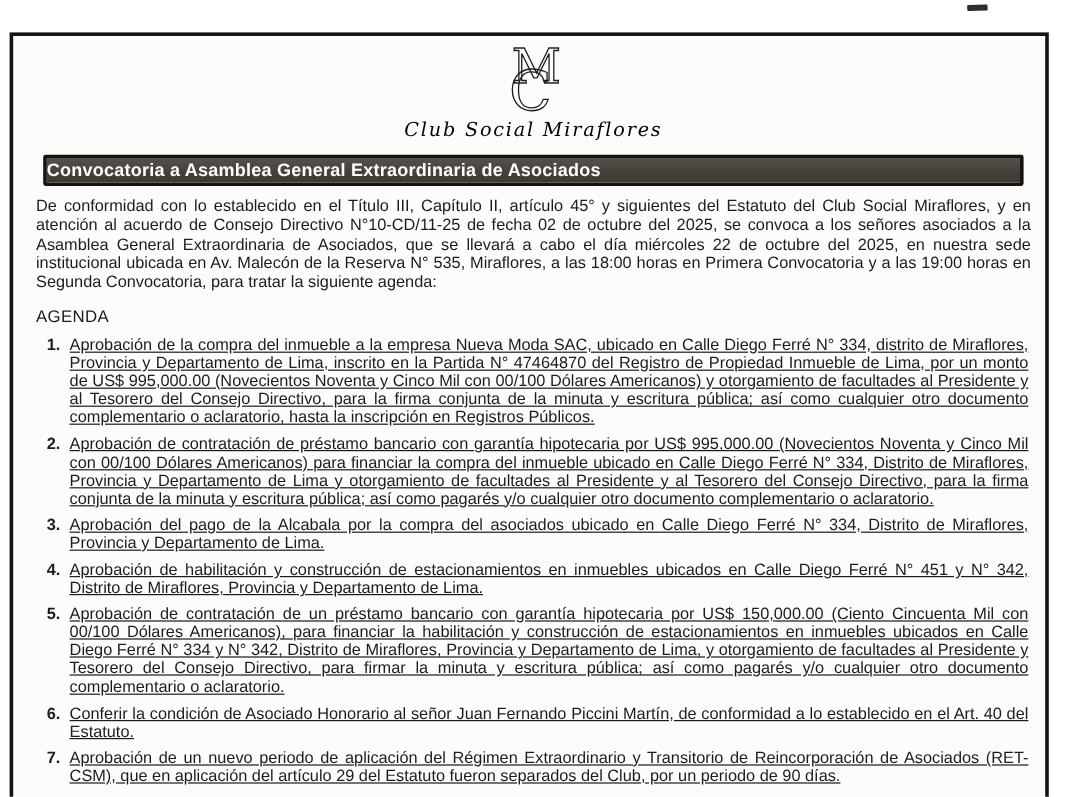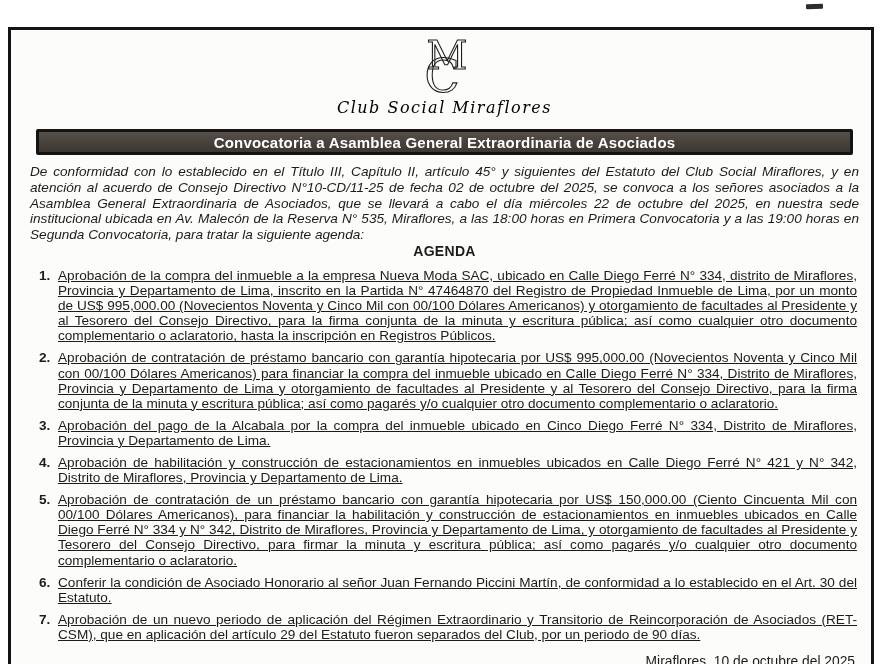--- a/index.html
+++ b/index.html
@@ -39,35 +39,34 @@
     margin-top:-2px;
     line-height:26px;
   }
   
   .banner{
     margin:8px 6px 0 6px;
     background:linear-gradient(180deg,#56504a 0%,#47413b 55%,#3e3833 100%);
     border:3px solid #161412;
     border-radius:2px;
     height:20px;
-    display:flex;align-items:center;justify-content:center;
+    display:flex;align-items:center;
   }
   .banner span{
     color:#ffffff;font-weight:bold;font-size:15px;letter-spacing:.2px;
   }
   
   .intro{
     margin-top:9px;
     font-size:13.6px;
     line-height:15.8px;
     text-align:justify;
-    font-style:italic;
   }
   .agenda-heading{
-    text-align:center;font-weight:bold;font-size:14px;margin-top:0;letter-spacing:.3px;
+    font-weight:normal;font-size:14px;margin-top:12px;letter-spacing:.3px;
   }
   
   .agenda-list{margin-top:9px;}
   .agenda-item{
     display:flex;
     margin-bottom:7px;
     font-size:13.6px;
     line-height:15.1px;
   }
   .agenda-item .num{
@@ -122,36 +121,36 @@
         <span class="txt">Aprobación de la compra del inmueble a la empresa Nueva Moda SAC, ubicado en Calle Diego Ferré N° 334, distrito de Miraflores, Provincia y Departamento de Lima, inscrito en la Partida N° 47464870 del Registro de Propiedad Inmueble de Lima, por un monto de US$ 995,000.00 (Novecientos Noventa y Cinco Mil con 00/100 Dólares Americanos) y otorgamiento de facultades al Presidente y al Tesorero del Consejo Directivo, para la firma conjunta de la minuta y escritura pública; así como cualquier otro documento complementario o aclaratorio, hasta la inscripción en Registros Públicos.</span>
       </div>
 
       <div class="agenda-item">
         <span class="num">2.</span>
         <span class="txt">Aprobación de contratación de préstamo bancario con garantía hipotecaria por US$ 995,000.00 (Novecientos Noventa y Cinco Mil con 00/100 Dólares Americanos) para financiar la compra del inmueble ubicado en Calle Diego Ferré N° 334, Distrito de Miraflores, Provincia y Departamento de Lima y otorgamiento de facultades al Presidente y al Tesorero del Consejo Directivo, para la firma conjunta de la minuta y escritura pública; así como pagarés y/o cualquier otro documento complementario o aclaratorio.</span>
       </div>
 
       <div class="agenda-item">
         <span class="num">3.</span>
-        <span class="txt">Aprobación del pago de la Alcabala por la compra del inmueble ubicado en Cinco Diego Ferré N° 334, Distrito de Miraflores, Provincia y Departamento de Lima.</span>
+        <span class="txt">Aprobación del pago de la Alcabala por la compra del asociados ubicado en Calle Diego Ferré N° 334, Distrito de Miraflores, Provincia y Departamento de Lima.</span>
       </div>
 
       <div class="agenda-item">
         <span class="num">4.</span>
-        <span class="txt">Aprobación de habilitación y construcción de estacionamientos en inmuebles ubicados en Calle Diego Ferré N° 421 y N° 342, Distrito de Miraflores, Provincia y Departamento de Lima.</span>
+        <span class="txt">Aprobación de habilitación y construcción de estacionamientos en inmuebles ubicados en Calle Diego Ferré N° 451 y N° 342, Distrito de Miraflores, Provincia y Departamento de Lima.</span>
       </div>
 
       <div class="agenda-item">
         <span class="num">5.</span>
         <span class="txt">Aprobación de contratación de un préstamo bancario con garantía hipotecaria por US$ 150,000.00 (Ciento Cincuenta Mil con 00/100 Dólares Americanos), para financiar la habilitación y construcción de estacionamientos en inmuebles ubicados en Calle Diego Ferré N° 334 y N° 342, Distrito de Miraflores, Provincia y Departamento de Lima, y otorgamiento de facultades al Presidente y Tesorero del Consejo Directivo, para firmar la minuta y escritura pública; así como pagarés y/o cualquier otro documento complementario o aclaratorio.</span>
       </div>
 
       <div class="agenda-item">
         <span class="num">6.</span>
-        <span class="txt">Conferir la condición de Asociado Honorario al señor Juan Fernando Piccini Martín, de conformidad a lo establecido en el Art. 30 del Estatuto.</span>
+        <span class="txt">Conferir la condición de Asociado Honorario al señor Juan Fernando Piccini Martín, de conformidad a lo establecido en el Art. 40 del Estatuto.</span>
       </div>
 
       <div class="agenda-item">
         <span class="num">7.</span>
         <span class="txt">Aprobación de un nuevo periodo de aplicación del Régimen Extraordinario y Transitorio de Reincorporación de Asociados (RET-CSM), que en aplicación del artículo 29 del Estatuto fueron separados del Club, por un periodo de 90 días.</span>
       </div>
 
     </div>
 
     <div class="dateline">Miraflores, 10 de octubre del 2025</div>

